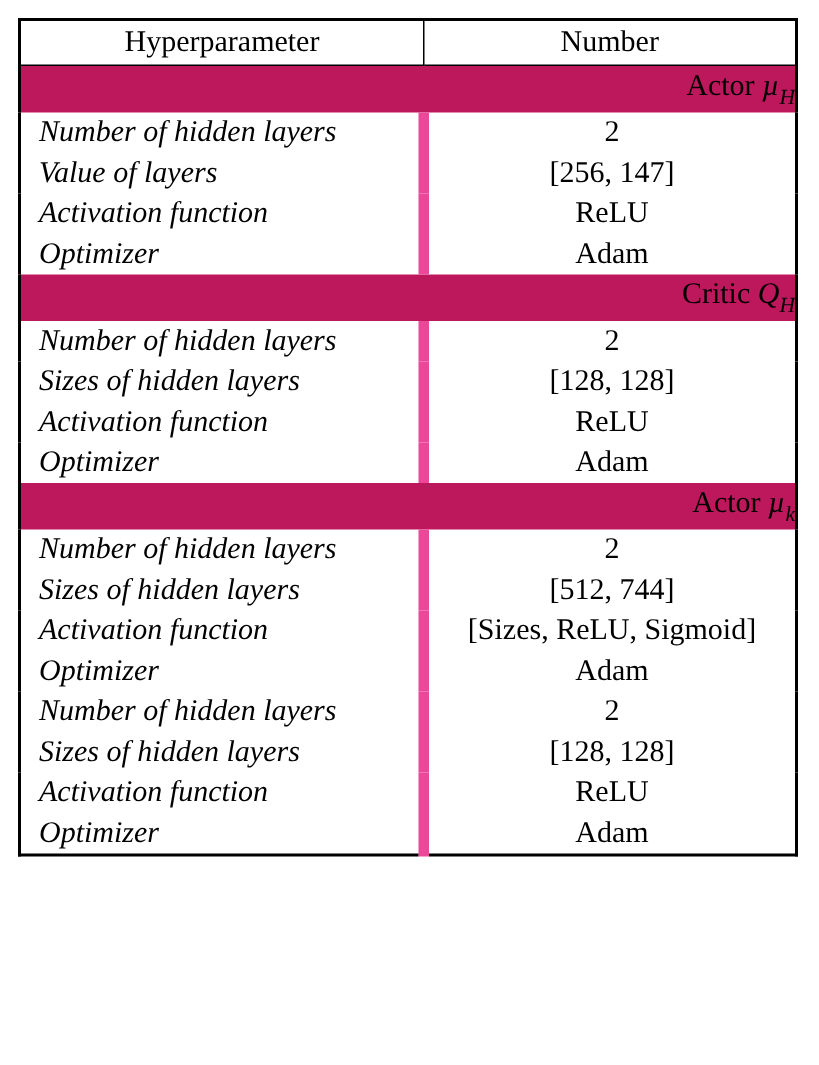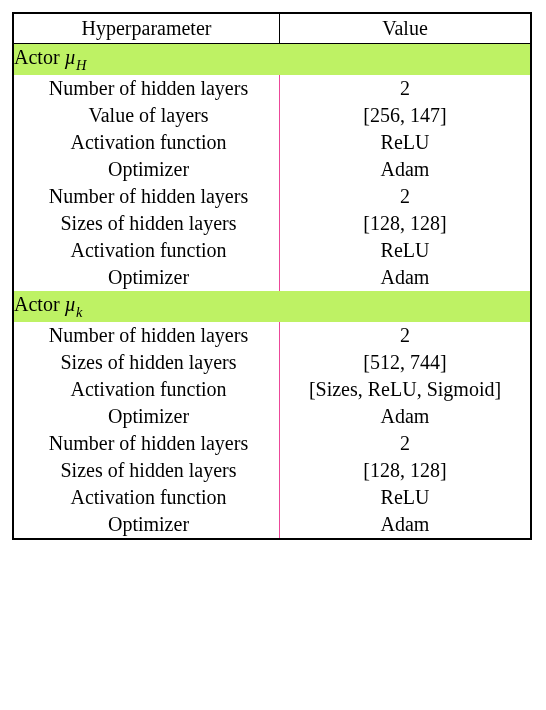--- a/index.html
+++ b/index.html
@@ -24,33 +24,34 @@
     border-right: 1px solid #000;
   }
   .section-major td {
     background: #b4b4b4;
     text-align: center;
     border-top: 1.5px solid #000;
     border-bottom: 1px solid #000;
     padding: 3px 0;
   }
   .section-minor td {
-    background: #bef264;
-    text-align: left;
+    background: #be185d;
+    text-align: right;
     padding: 2px 0;
   }
   .data-row td {
     padding: 2px 8px;
     vertical-align: baseline;
   }
   .data-row .col-left {
-    text-align: center;
-    border-right: 1px solid #ec4899;
+    text-align: left;
+    border-right: 7px solid #ec4899;
     padding-left: 12px;
     width: 245px;
+    font-style: italic;
   }
   .data-row .col-right {
     text-align: center;
   }
   .ital {
     font-style: italic;
   }
   .sub {
     font-style: italic;
     font-size: 0.72em;
@@ -59,21 +60,21 @@
     top: 0.08em;
   }
 </style>
 </head>
 <body>
 
 <table class="table">
   <tbody>
       <tr class="header-row">
     <td class="col-left">Hyperparameter</td>
-    <td class="col-right">Value</td>
+    <td class="col-right">Number</td>
   </tr>
 
 
   <tr class="section-minor">
     <td colspan="2">
       <span>Actor </span><span class="ital">µ</span><span class="sub">H</span>
     </td>
   </tr>
   <tr class="data-row">
         <td class="col-left">Number of hidden layers</td>
@@ -85,20 +86,25 @@
       </tr>
   <tr class="data-row">
         <td class="col-left">Activation function</td>
         <td class="col-right">ReLU</td>
       </tr>
   <tr class="data-row">
         <td class="col-left">Optimizer</td>
         <td class="col-right">Adam</td>
       </tr>
 
+  <tr class="section-minor">
+    <td colspan="2">
+      <span>Critic </span><span class="ital">Q</span><span class="sub">H</span>
+    </td>
+  </tr>
   <tr class="data-row">
         <td class="col-left">Number of hidden layers</td>
         <td class="col-right">2</td>
       </tr>
   <tr class="data-row">
         <td class="col-left">Sizes of hidden layers</td>
         <td class="col-right">[128, 128]</td>
       </tr>
   <tr class="data-row">
         <td class="col-left">Activation function</td>

